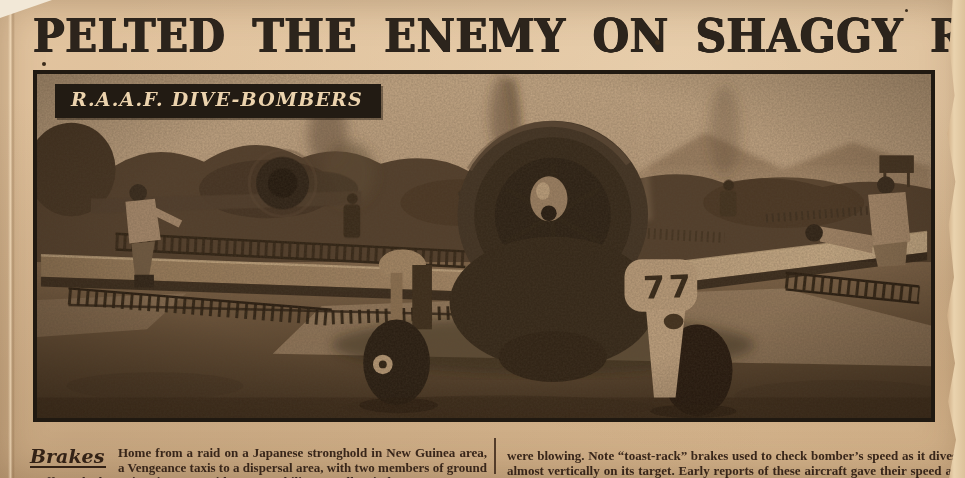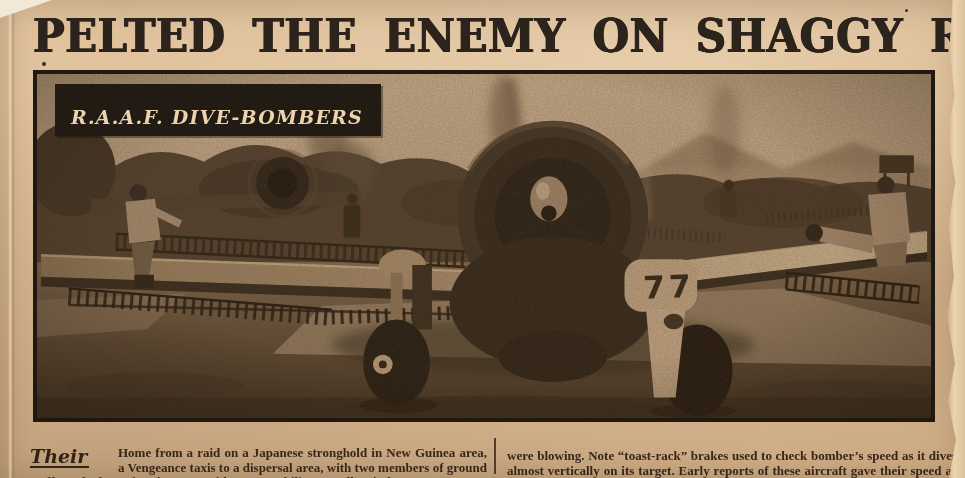--- a/index.html
+++ b/index.html
@@ -24,21 +24,21 @@
     position:absolute;left:33px;top:70px;width:902px;height:352px;
     border:4px solid #201911;box-sizing:border-box;background:#8a7258;overflow:hidden;
   }
   .photo-frame svg{display:block;width:100%;height:100%;}
   .vignette{
     position:absolute;inset:0;pointer-events:none;
     background:radial-gradient(ellipse at 50% 45%, transparent 55%, rgba(38,26,14,.38) 100%);
   }
   .label-plate{
     position:absolute;left:55px;top:84px;background:#221b13;color:#ecd3ad;
-    padding:22px 18px 8px 16px;font-family:"DejaVu Serif",serif;
+    padding:4px 18px 8px 16px;font-family:"DejaVu Serif",serif;
     font-style:italic;font-weight:bold;font-size:19px;letter-spacing:1.2px;
     box-shadow:2px 2px 0 rgba(20,12,4,.4);z-index:6;
   }
   .caption{position:absolute;top:433px;color:#38261a;font-weight:bold;
     font-size:13px;line-height:14.6px;text-align:justify;}
   .cap-left{left:30px;width:457px;}
   .cap-right{left:507px;width:450px;top:436px;}
   .caption{position:absolute;}
   .lead{
     float:left;width:88px;height:29px;font-family:"DejaVu Serif",serif;
@@ -252,21 +252,21 @@
       <rect x="0" y="0" width="910" height="353" filter="url(#grain)" opacity=".55"></rect>
     </svg>
     <div class="vignette"></div>
   </div>
 
   <div class="label-plate">
     <span>R.A.A.F. DIVE-BOMBERS</span>
   </div>
 
   <p class="caption cap-left">
-    <span class="lead"><span>Their</span></span>
+    <span class="lead"><span>Brakes</span></span>
     <span>Home from a raid on a Japanese stronghold in New Guinea area, a Vengeance taxis to a dispersal area, with two members of ground staff perched on wing tips to provide extra stability.  Squally winds</span>
   </p>
   <div class="col-divider"></div>
   <p class="caption cap-right">
     <span>were blowing.  Note “toast-rack” brakes used to check bomber’s speed as it dives almost vertically on its target.  Early reports of these aircraft gave their speed as exceeding 300 mph—level flight.  Their diving speed is breathtaking.</span>
   </p>
 
   <div class="tear-right"></div>
   <div class="crease-left"></div>
   <div class="sliver-tl"></div>

